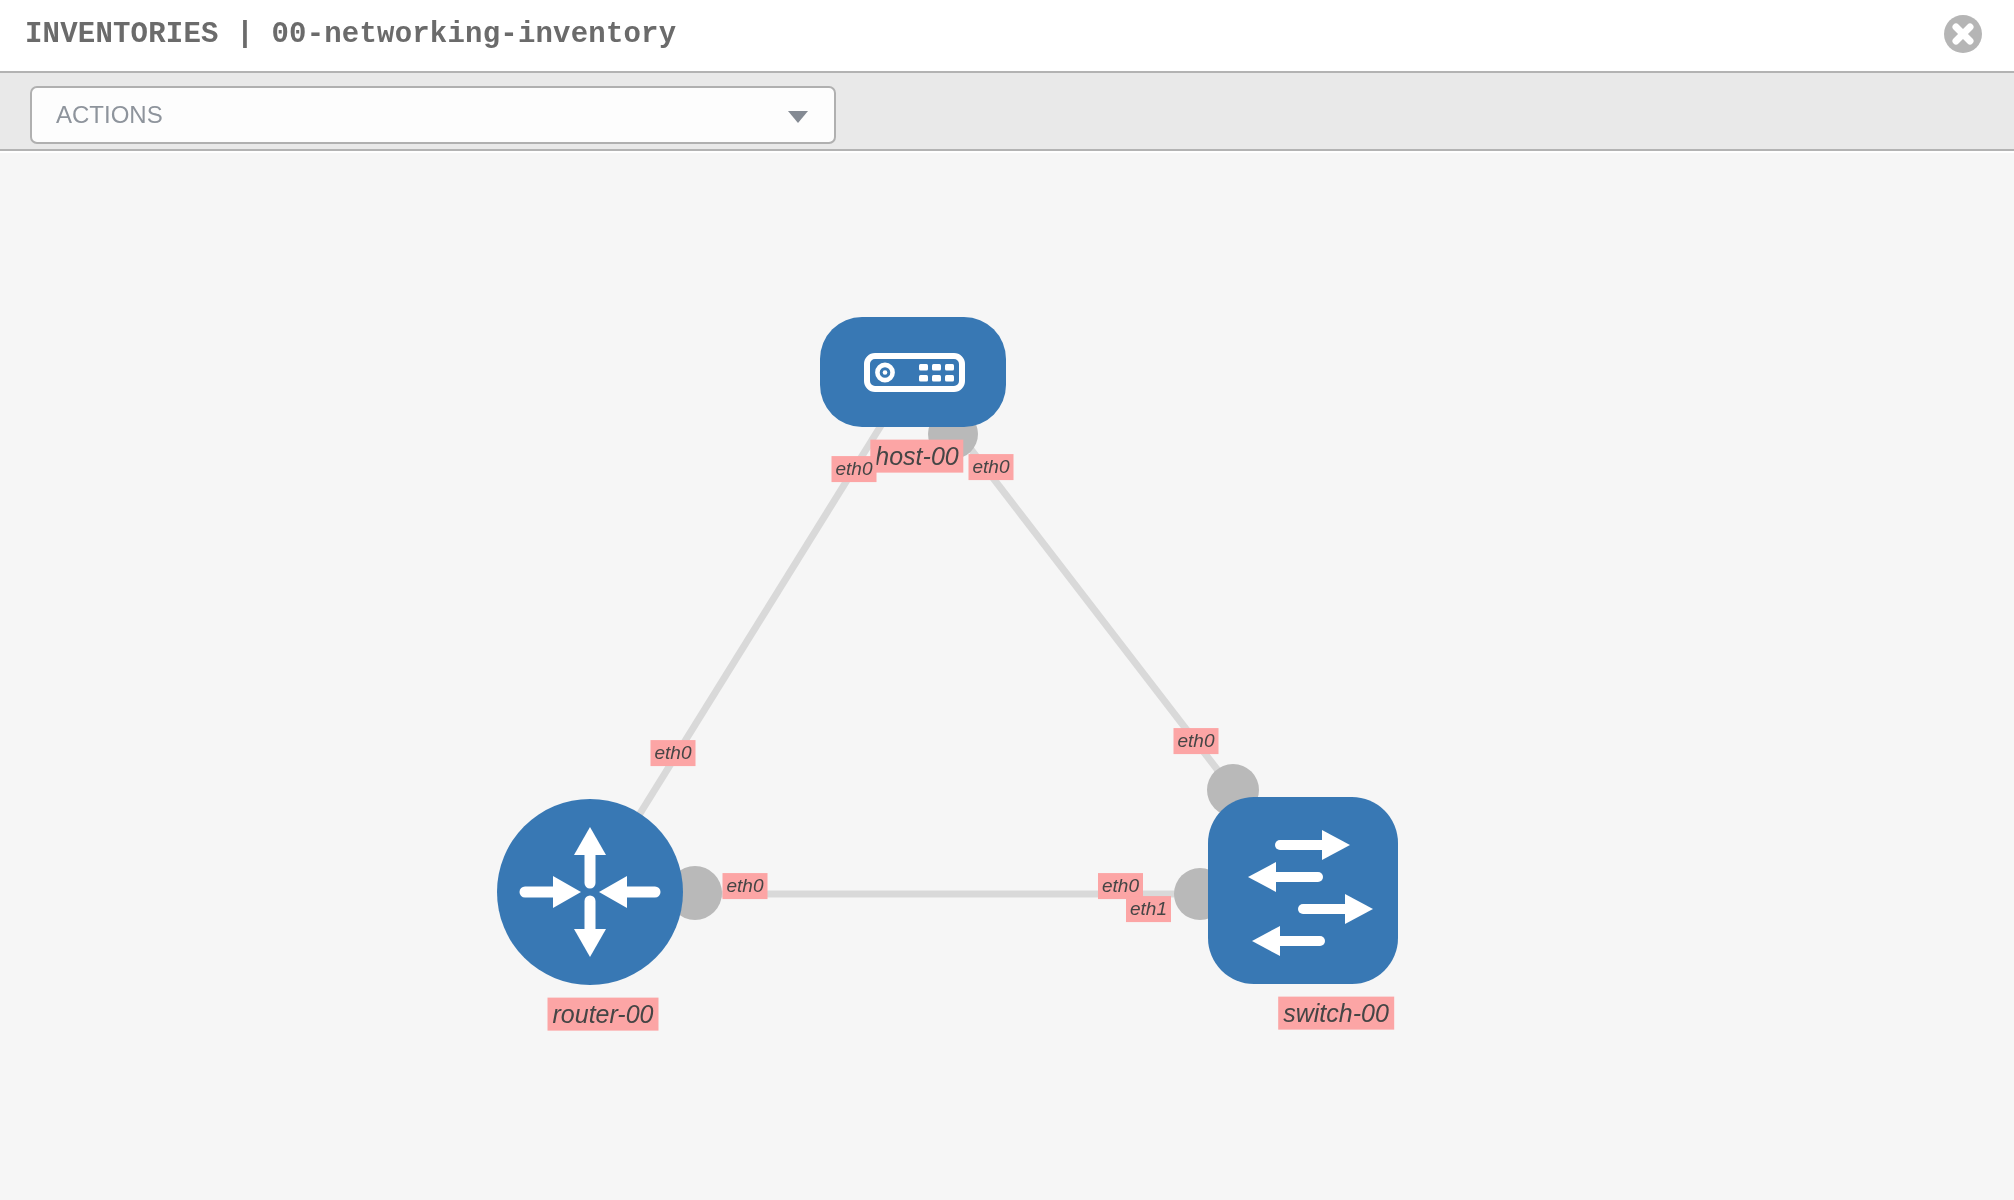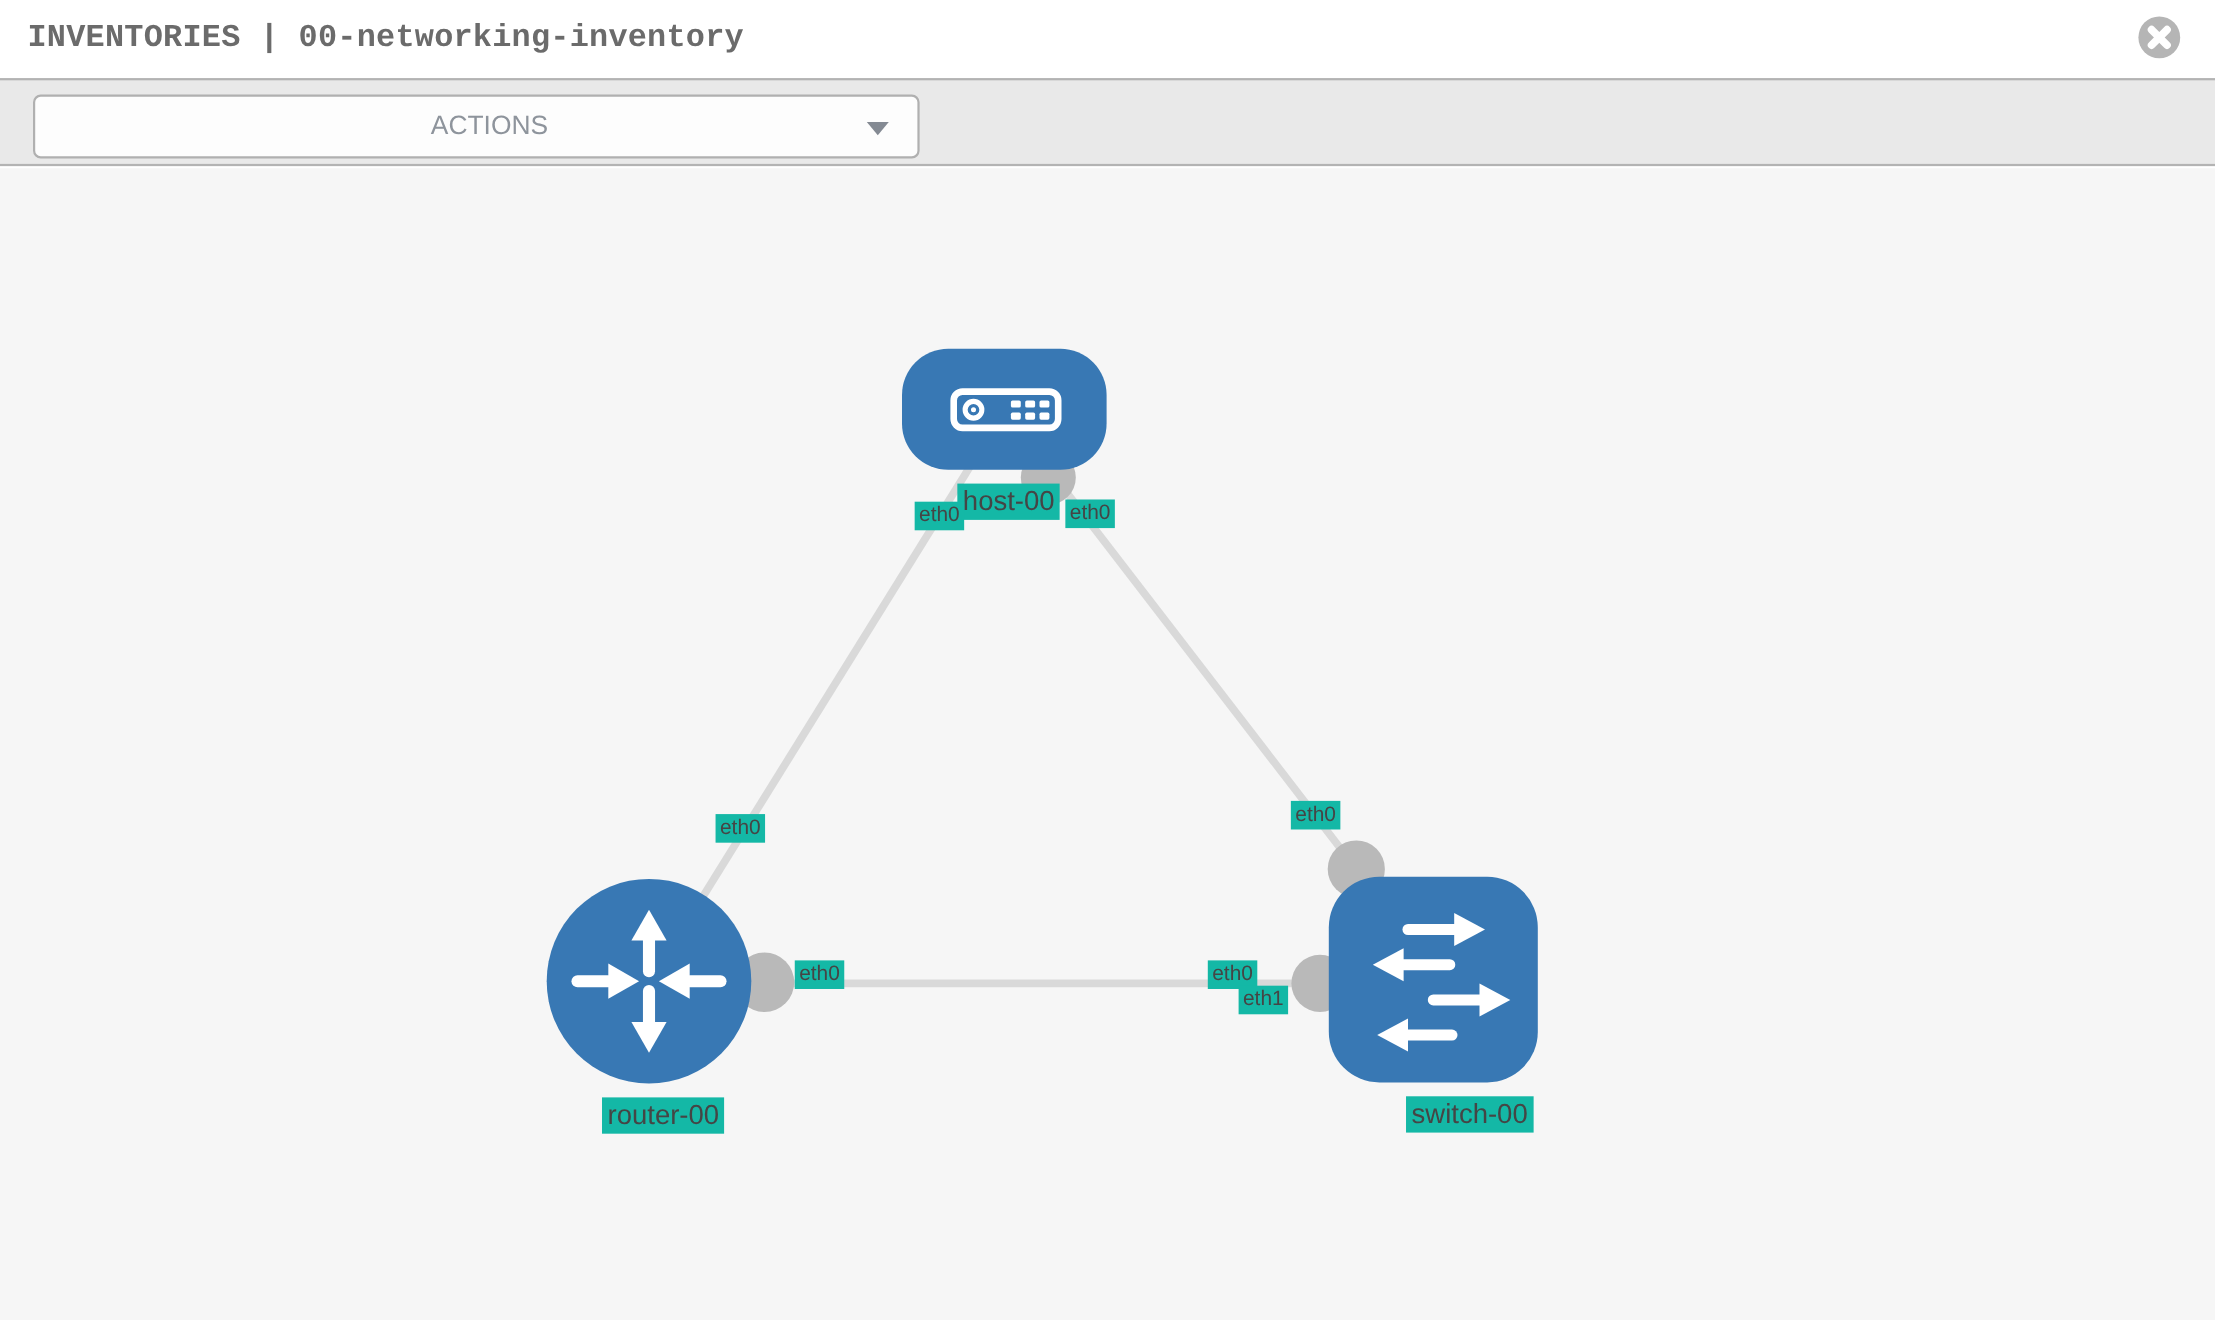--- a/index.html
+++ b/index.html
@@ -26,21 +26,20 @@
     background: #b5b5b5; cursor: pointer;
   }
   .close-btn svg { position: absolute; left: 0; top: 0; }
 
   
   .toolbar {
     position: absolute; left: 0; top: 71px; width: 2014px; height: 80px;
     background: #e9e9e9;
     border-top: 2px solid #b3b3b3;
     border-bottom: 2px solid #b3b3b3;
-    text-align: center;
   }
   .select-box {
     position: absolute; top: 13px; height: 58px;
     background: #fdfdfd; border: 2px solid #b0b0b0; border-radius: 7px;
     font-size: 24px; color: #8e949c; line-height: 54px;
     padding-left: 24px; cursor: pointer;
   }
   .select-actions { left: 30px; width: 806px; }
   .select-search  { left: 1182px; width: 798px; }
   .chevron-down {
@@ -64,22 +63,22 @@
   .node {
     position: absolute; background: #3878b4; cursor: pointer;
   }
   .node-host   { left: 820px; top: 164px; width: 186px; height: 110px; border-radius: 42px; }
   .node-router { left: 497px; top: 646px; width: 186px; height: 186px; border-radius: 50%; }
   .node-switch { left: 1208px; top: 644px; width: 190px; height: 187px; border-radius: 46px; }
   .node svg { position: absolute; left: 0; top: 0; }
 
   .graph-label {
     position: absolute; transform: translate(-50%, -50%);
-    background: #14b8a6; color: #454545; white-space: nowrap;
-    z-index: 5; padding: 2px 5px; line-height: 1.15;
+    background: #fca5a5; color: #454545; white-space: nowrap;
+    z-index: 5; padding: 2px 5px; line-height: 1.15; font-style: italic;
   }
   .node-label { font-size: 25px; }
   .port-label { font-size: 19px; padding: 2px 4px; }
   .label-host   { left: 917px; top: 303px; text-align: right; }
   .label-router { left: 591px; top: 861px; margin-left: 12px; }
   .label-switch { left: 1336px; top: 860px; }
   .port-host-left   { left: 854px; top: 316px; }
   .port-host-right  { left: 991px; top: 314px; }
   .port-router-end  { left: 673px; top: 600px; }
   .port-switch-top  { left: 1196px; top: 588px; }

